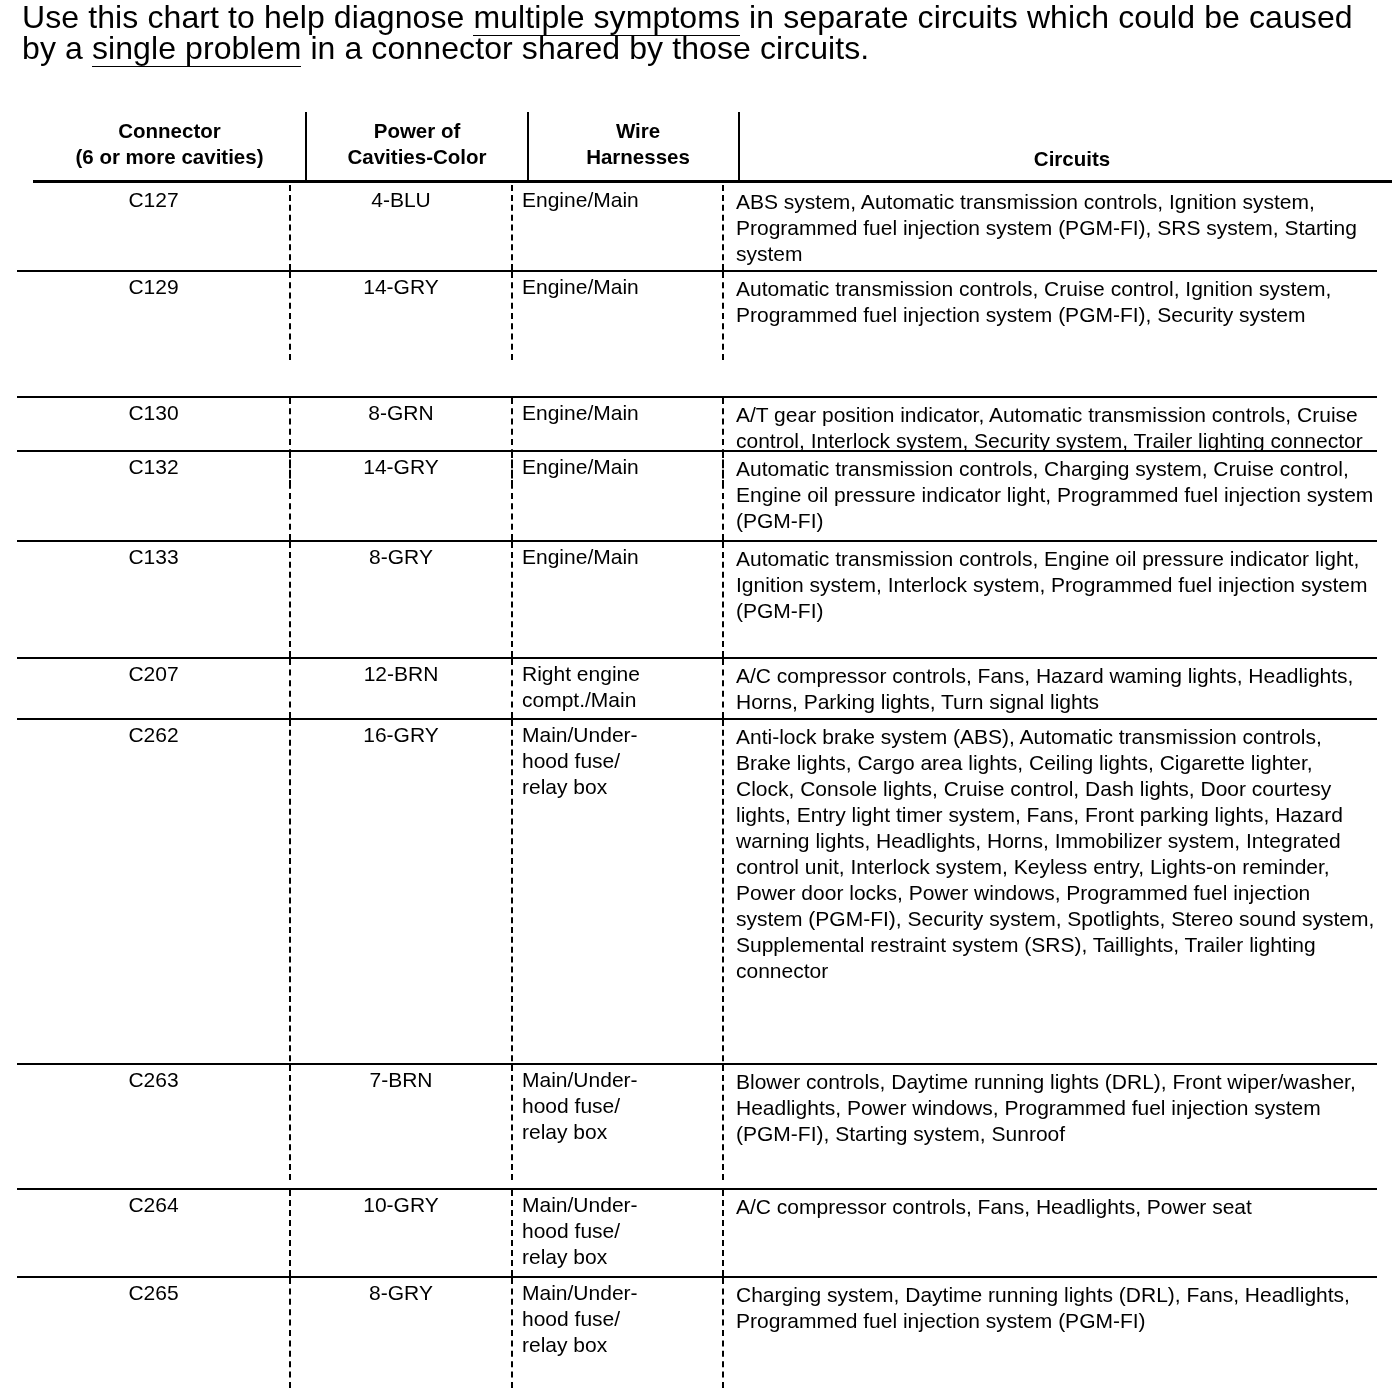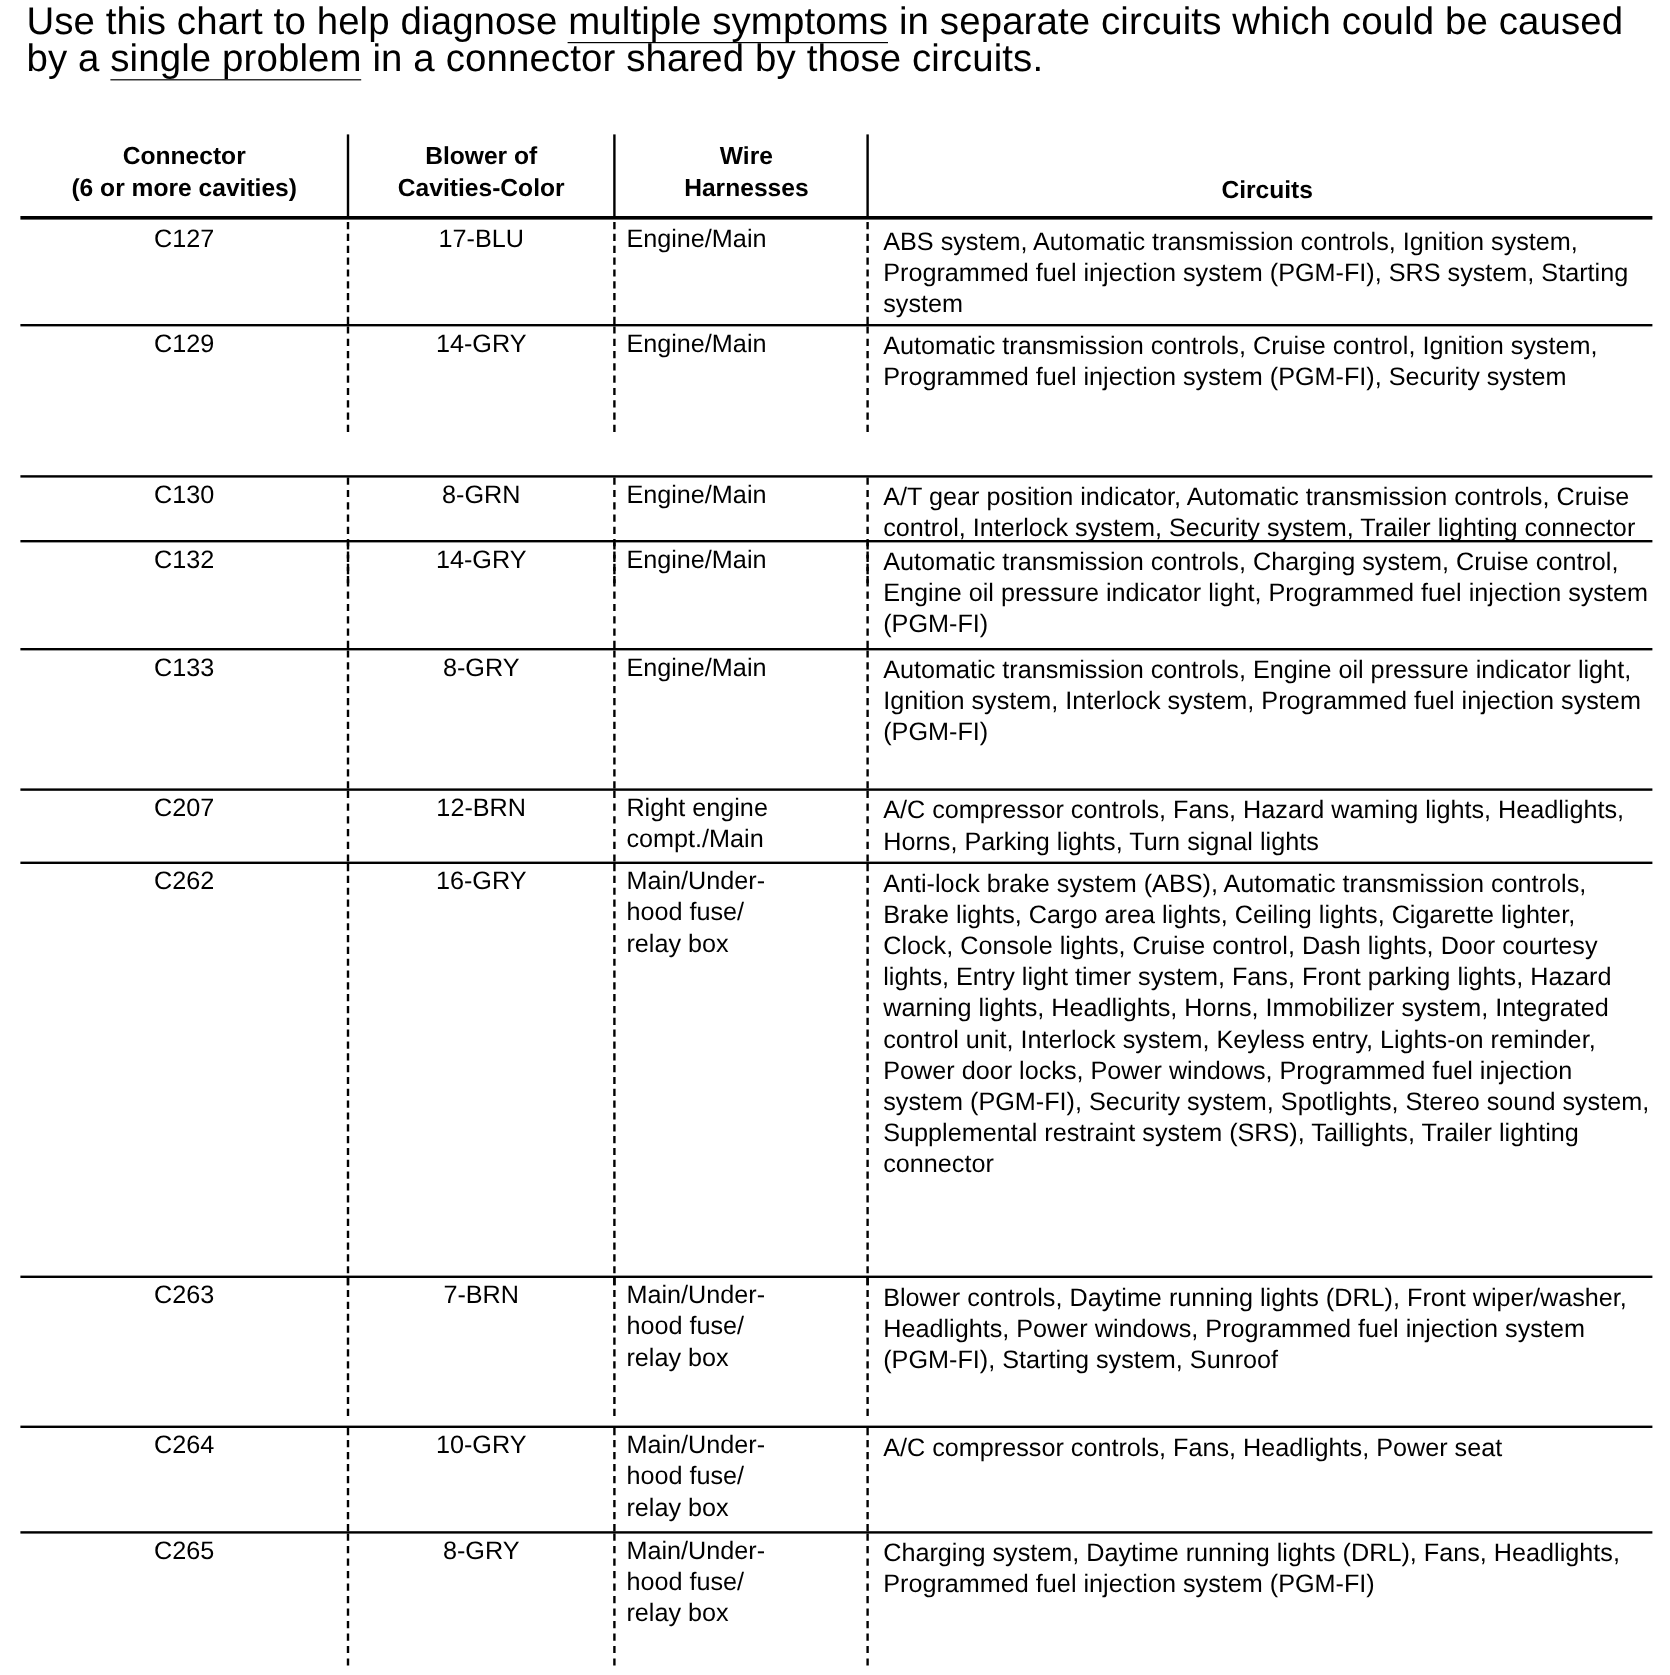--- a/index.html
+++ b/index.html
@@ -13,21 +13,21 @@
   }
   .intro u { text-decoration: none; border-bottom: 1.5px solid #000; }
 
   .table { position: absolute; left: 17px; top: 112px; width: 1360px; }
   .col { position: absolute; }
   .c1 { left: 0; width: 273px; text-align: center; }
   .c2 { left: 273px; width: 222px; text-align: center; }
   .c3 { left: 505px; width: 205px; text-align: left; }
   .c4 { left: 719px; width: 640px; text-align: left; }
 
-  .hdr { position: absolute; left: 0; top: 0; width: 1360px; height: 70px; }
+  .hdr { position: absolute; left: 16px; top: 0; width: 1360px; height: 70px; }
   .hdr .col { font-weight: bold; font-size: 20.5px; line-height: 26px; top: 6px; }
   .hdr .c3 { text-align: center; left: 495px; width: 220px; }
   .hdr .c4 { text-align: center; top: 34px; }
   .hdr-rule { position: absolute; left: 0; top: 68px; width: 1360px; height: 3px; background: #000; }
   .vsolid { position: absolute; top: 0; width: 2px; height: 70px; background: #000; }
 
   .row { position: absolute; left: 0; width: 1360px; }
   .row .col { font-size: 21px; line-height: 26px; top: 4px; white-space: pre-line; }
   .row .c4 { top: 6px; }
   .rule { position: absolute; left: 0; top: 0; width: 1360px; height: 2px; background: #000; }
@@ -37,34 +37,34 @@
 </style>
 </head>
 <body>
 
 <div class="intro"><span>Use this chart to help diagnose </span><u>multiple symptoms</u><span> in separate circuits which could be caused by a </span><u>single problem</u><span> in a connector shared by those circuits.</span></div>
 
 <div class="table">
   <div class="hdr">
     <div class="col c1" style="white-space:pre-line">Connector
 (6 or more cavities)</div>
-    <div class="col c2" style="white-space:pre-line">Blower of
+    <div class="col c2" style="white-space:pre-line">Power of
 Cavities-Color</div>
     <div class="col c3" style="white-space:pre-line">Wire
 Harnesses</div>
     <div class="col c4">Circuits</div>
     <div class="vsolid" style="left:272px"></div>
     <div class="vsolid" style="left:494px"></div>
     <div class="vsolid" style="left:705px"></div>
     <div class="hdr-rule"></div>
   </div>
   <div id="rows">
       <div class="row" style="top: 71px; height: 87px;">
         <div class="col c1">C127</div>
-        <div class="col c2">17-BLU</div>
+        <div class="col c2">4-BLU</div>
         <div class="col c3">Engine/Main</div>
         <div class="col c4">ABS system, Automatic transmission controls, Ignition system, Programmed fuel injection system (PGM-FI), SRS system, Starting system</div>
         <div class="vdash" style="left: 272px; height: 85px;"></div>
         <div class="vdash" style="left: 494px; height: 85px;"></div>
         <div class="vdash" style="left: 705px; height: 85px;"></div>
       </div>
       <div class="row" style="top: 158px; height: 68px;">
         <div class="rule"></div>
         <div class="col c1">C129</div>
         <div class="col c2">14-GRY</div>

